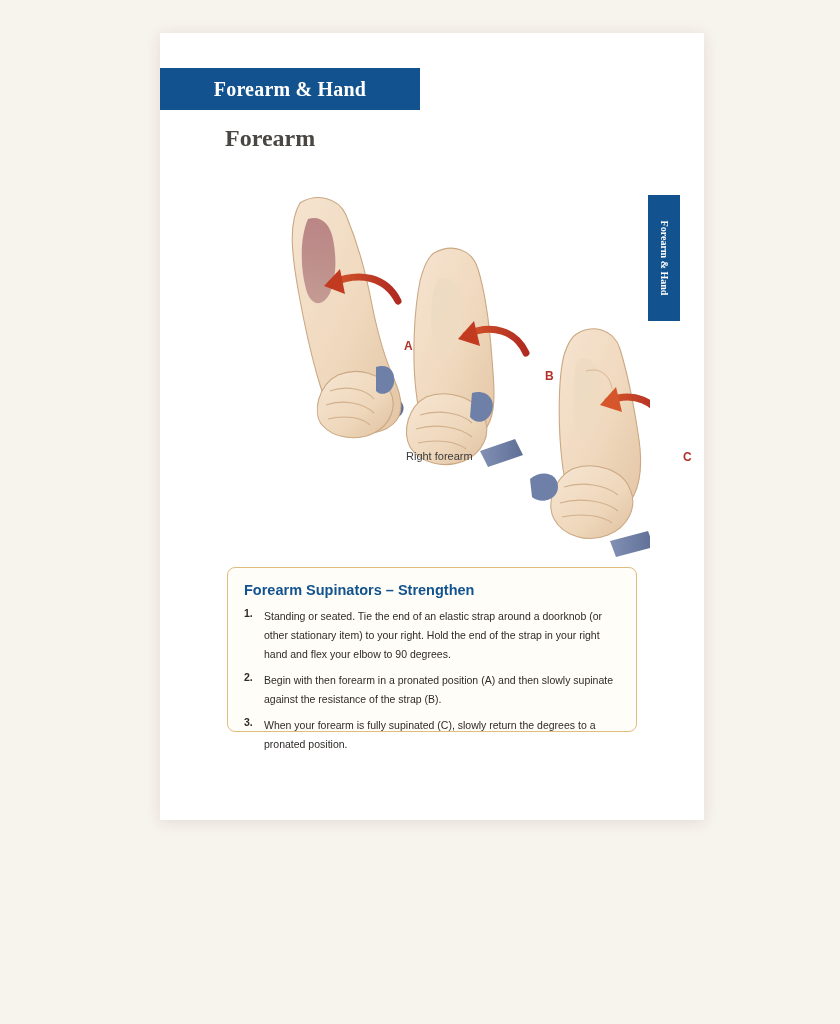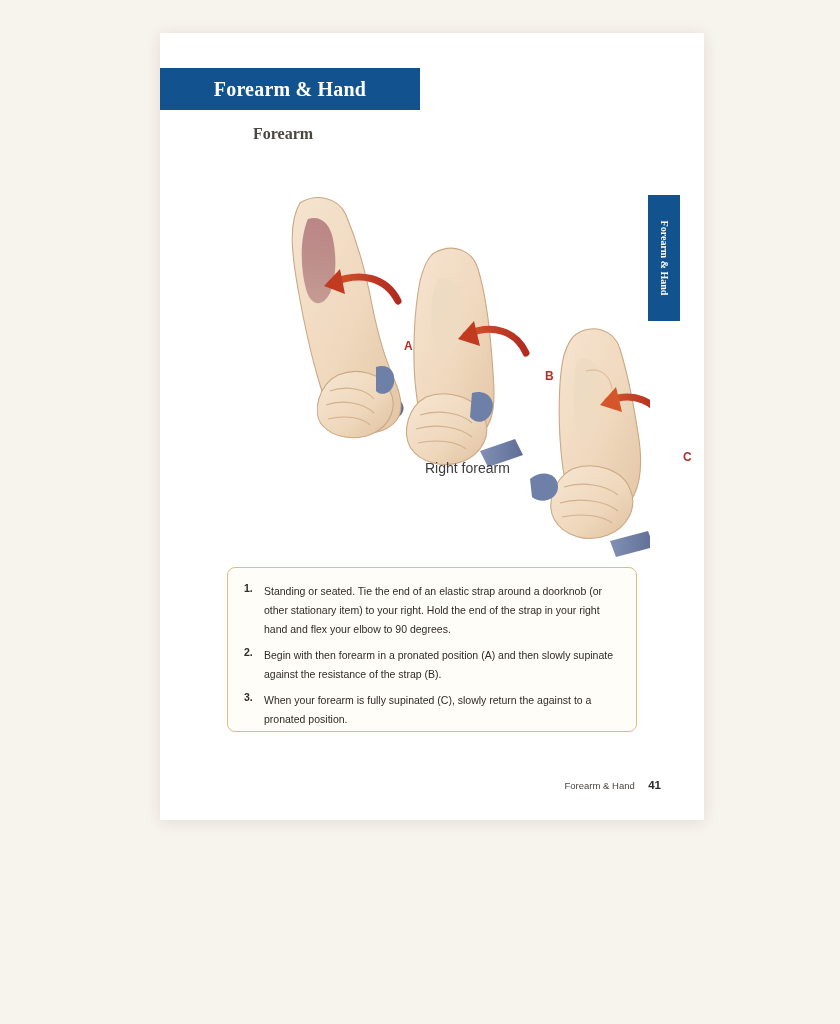--- a/index.html
+++ b/index.html
@@ -65,23 +65,22 @@
     font-size: 10px;
   }
 
   
   .section-title {
     position: absolute;
     left: 65px;
     top: 92px;
     font-family: "Liberation Serif", serif;
     font-weight: bold;
-    font-size: 16px;
+    font-size: 24px;
     color: #4a4642;
-    margin-left: 28px;
   }
 
   
   .figure-area {
     position: absolute;
     left: 30px;
     top: 120px;
     width: 460px;
     height: 410px;
   }
@@ -92,25 +91,24 @@
     font-weight: bold;
     font-size: 12px;
     color: #b03127;
   }
   .fig-label-a { left: 214px; top: 186px; }
   .fig-label-b { left: 355px; top: 216px; }
   .fig-label-c { left: 493px; top: 297px; }
 
   .fig-caption {
     position: absolute;
-    left: 235px;
+    left: 216px;
     top: 297px;
-    font-size: 14px;
+    font-size: 11px;
     color: #3b3b3b;
-    margin-top: 10px;
   }
 
   
   .instruction-card {
     position: absolute;
     left: 67px;
     top: 534px;
     width: 410px;
     height: 165px;
     border: 1px solid #e0bd7f;
@@ -290,34 +288,31 @@
       </g>
     </svg>
 
     <span class="fig-label fig-label-a">A</span>
     <span class="fig-label fig-label-b">B</span>
     <span class="fig-label fig-label-c">C</span>
     <span class="fig-caption">Right forearm</span>
   </div>
 
   <div class="instruction-card">
+    <div class="card-title">Forearm Supinators – Strengthen</div>
     <ol class="steps">
       <li class="step">
         <span class="step-num">1.</span>
         <span class="step-text">Standing or seated. Tie the end of an elastic strap around a doorknob (or other stationary item) to your right. Hold the end of the strap in your right hand and flex your elbow to 90 degrees.</span>
       </li>
       <li class="step">
         <span class="step-num">2.</span>
         <span class="step-text">Begin with then forearm in a pronated position (A) and then slowly supinate against the resistance of the strap (B).</span>
       </li>
       <li class="step">
         <span class="step-num">3.</span>
-        <span class="step-text">When your forearm is fully supinated (C), slowly return the against to a pronated position.</span>
+        <span class="step-text">When your forearm is fully supinated (C), slowly return the degrees to a pronated position.</span>
       </li>
     </ol>
   </div>
 
-  <div class="footer">
-    <span class="footer-chapter">Forearm &amp; Hand</span>
-    <span class="footer-page">41</span>
-  </div>
 
 </div>
 
 </body></html>

